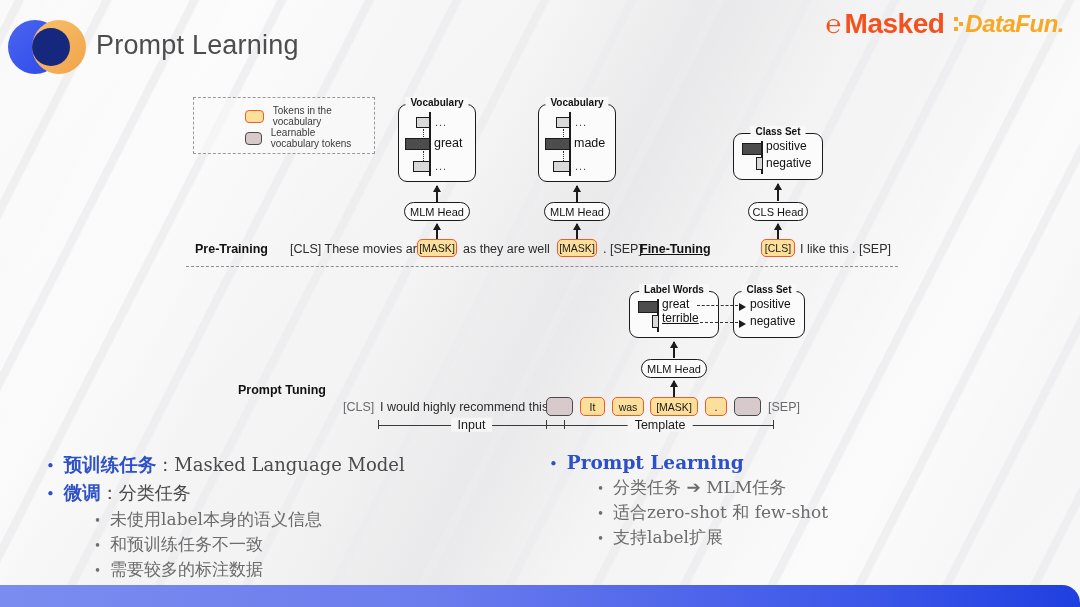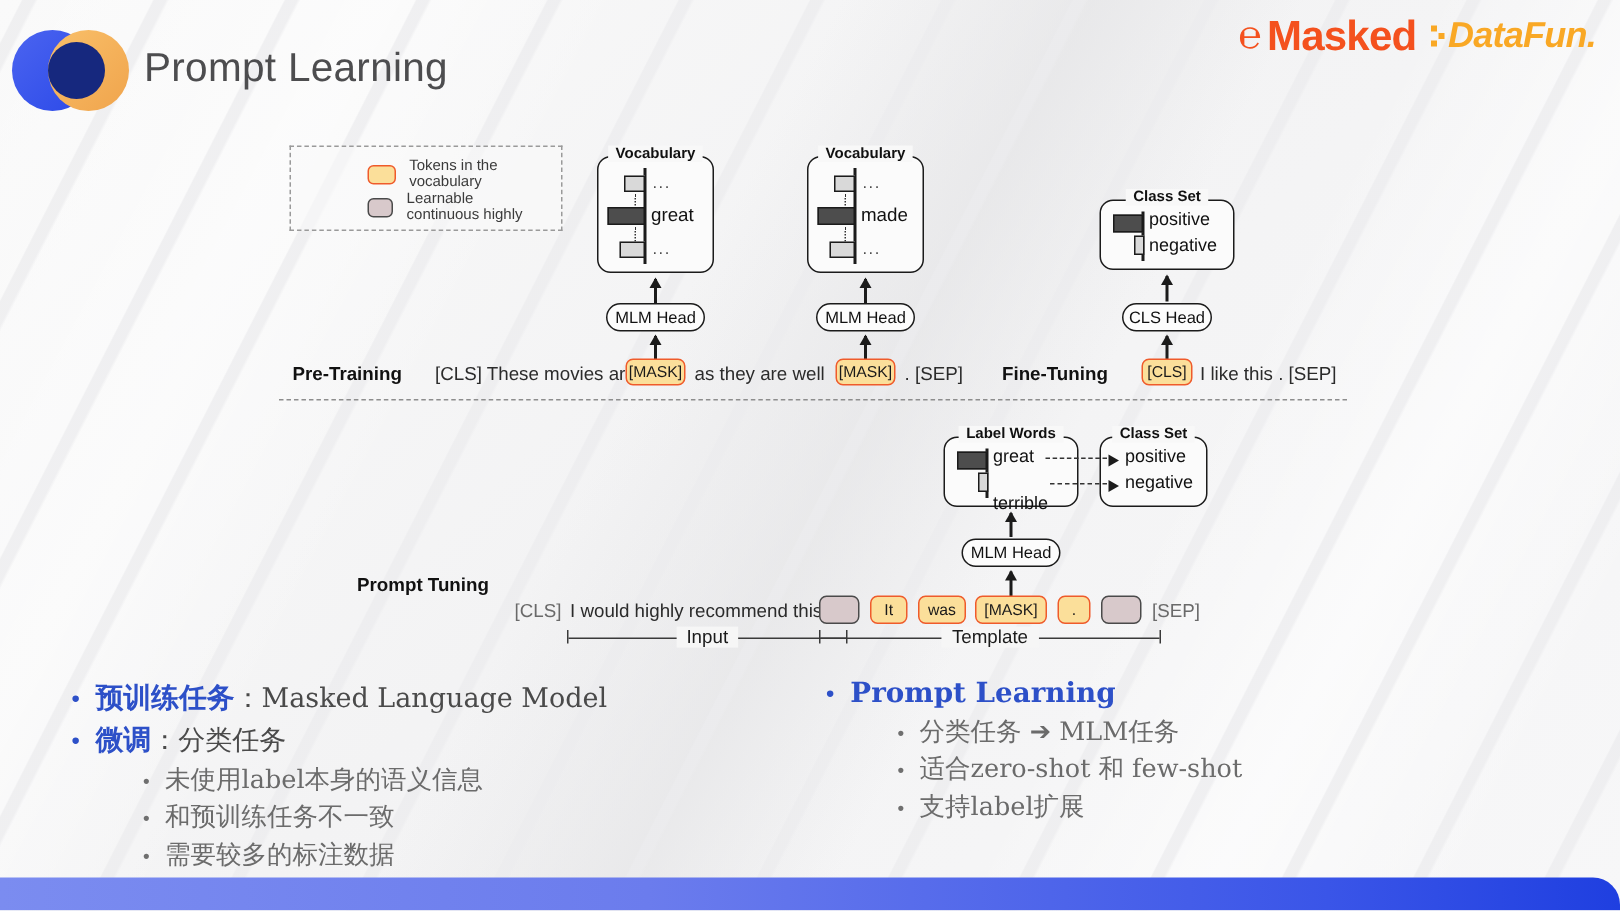--- a/index.html
+++ b/index.html
@@ -179,21 +179,21 @@
     </div>
   </div>
 
   <div class="legend">
     <div class="legend-row">
       <span class="swatch voc"></span>
       <span class="legend-label">Tokens in the vocabulary</span>
     </div>
     <div class="legend-row">
       <span class="swatch cont"></span>
-      <span class="legend-label">Learnable continuous highly</span>
+      <span class="legend-label">Learnable vocabulary tokens</span>
     </div>
   </div>
 
   <div class="card" style="left:398px; top:104px; width:78px; height:78px;">
     <span class="card-title">Vocabulary</span>
     <div class="vaxis" style="left:30px; top:7px; height:64px;"></div>
     <div class="vbar light" style="left:17px; top:12px; width:14px; height:11px;"></div>
     <div class="vdots" style="left:36px; top:11px;">...</div>
     <div class="vvdots" style="left:24px; top:24px; height:10px;"></div>
     <div class="vbar dark" style="left:6px; top:33px; width:25px; height:12px;"></div>
@@ -234,33 +234,33 @@
   <div class="pill" style="left:748px; top:202px; width:60px; height:19px;">CLS Head</div>
   <div class="arrow" style="left:777px; top:224px; height:17px;"></div>
 
   <div class="rowlabel" style="left:195px; top:242px;">Pre-Training</div>
   <div class="seqtext" style="left:290px; top:242px;">[CLS] These movies are</div>
   <div class="tok voc" style="left:417px; top:239px; width:40px; height:18px;">[MASK]</div>
   <div class="seqtext" style="left:463px; top:242px;">as they are well</div>
   <div class="tok voc" style="left:557px; top:239px; width:40px; height:18px;">[MASK]</div>
   <div class="seqtext" style="left:603px; top:242px;">. [SEP]</div>
 
-  <div class="rowlabel" style="left:668px; top:242px;">Fine-Tuning</div>
+  <div class="rowlabel" style="left:640px; top:242px;text-decoration:underline;">Fine-Tuning</div>
   <div class="tok voc" style="left:761px; top:239px; width:34px; height:18px;">[CLS]</div>
   <div class="seqtext" style="left:800px; top:242px;">I like this . [SEP]</div>
 
   <div class="divider"></div>
 
   <div class="card" style="left:629px; top:291px; width:90px; height:47px;">
     <span class="card-title">Label Words</span>
     <div class="vaxis" style="left:27px; top:7px; height:33px;"></div>
     <div class="vbar dark" style="left:8px; top:9px; width:20px; height:12px;"></div>
     <div class="vbar light" style="left:22px; top:23px; width:7px; height:13px;"></div>
     <div class="setlabel" style="left:32px; top:5px;">great</div>
-    <div class="setlabel" style="left:32px; top:36px;">terrible</div>
+    <div class="setlabel" style="left:32px; top:19px;text-decoration:underline;">terrible</div>
   </div>
 
   <div class="card" style="left:733px; top:291px; width:72px; height:47px;">
     <span class="card-title">Class Set</span>
     <div class="dasharrow" style="left:5px; top:11px;"></div>
     <div class="dasharrow" style="left:5px; top:28px;"></div>
     <div class="setlabel" style="left:16px; top:5px;">positive</div>
     <div class="setlabel" style="left:16px; top:22px;">negative</div>
   </div>
 

